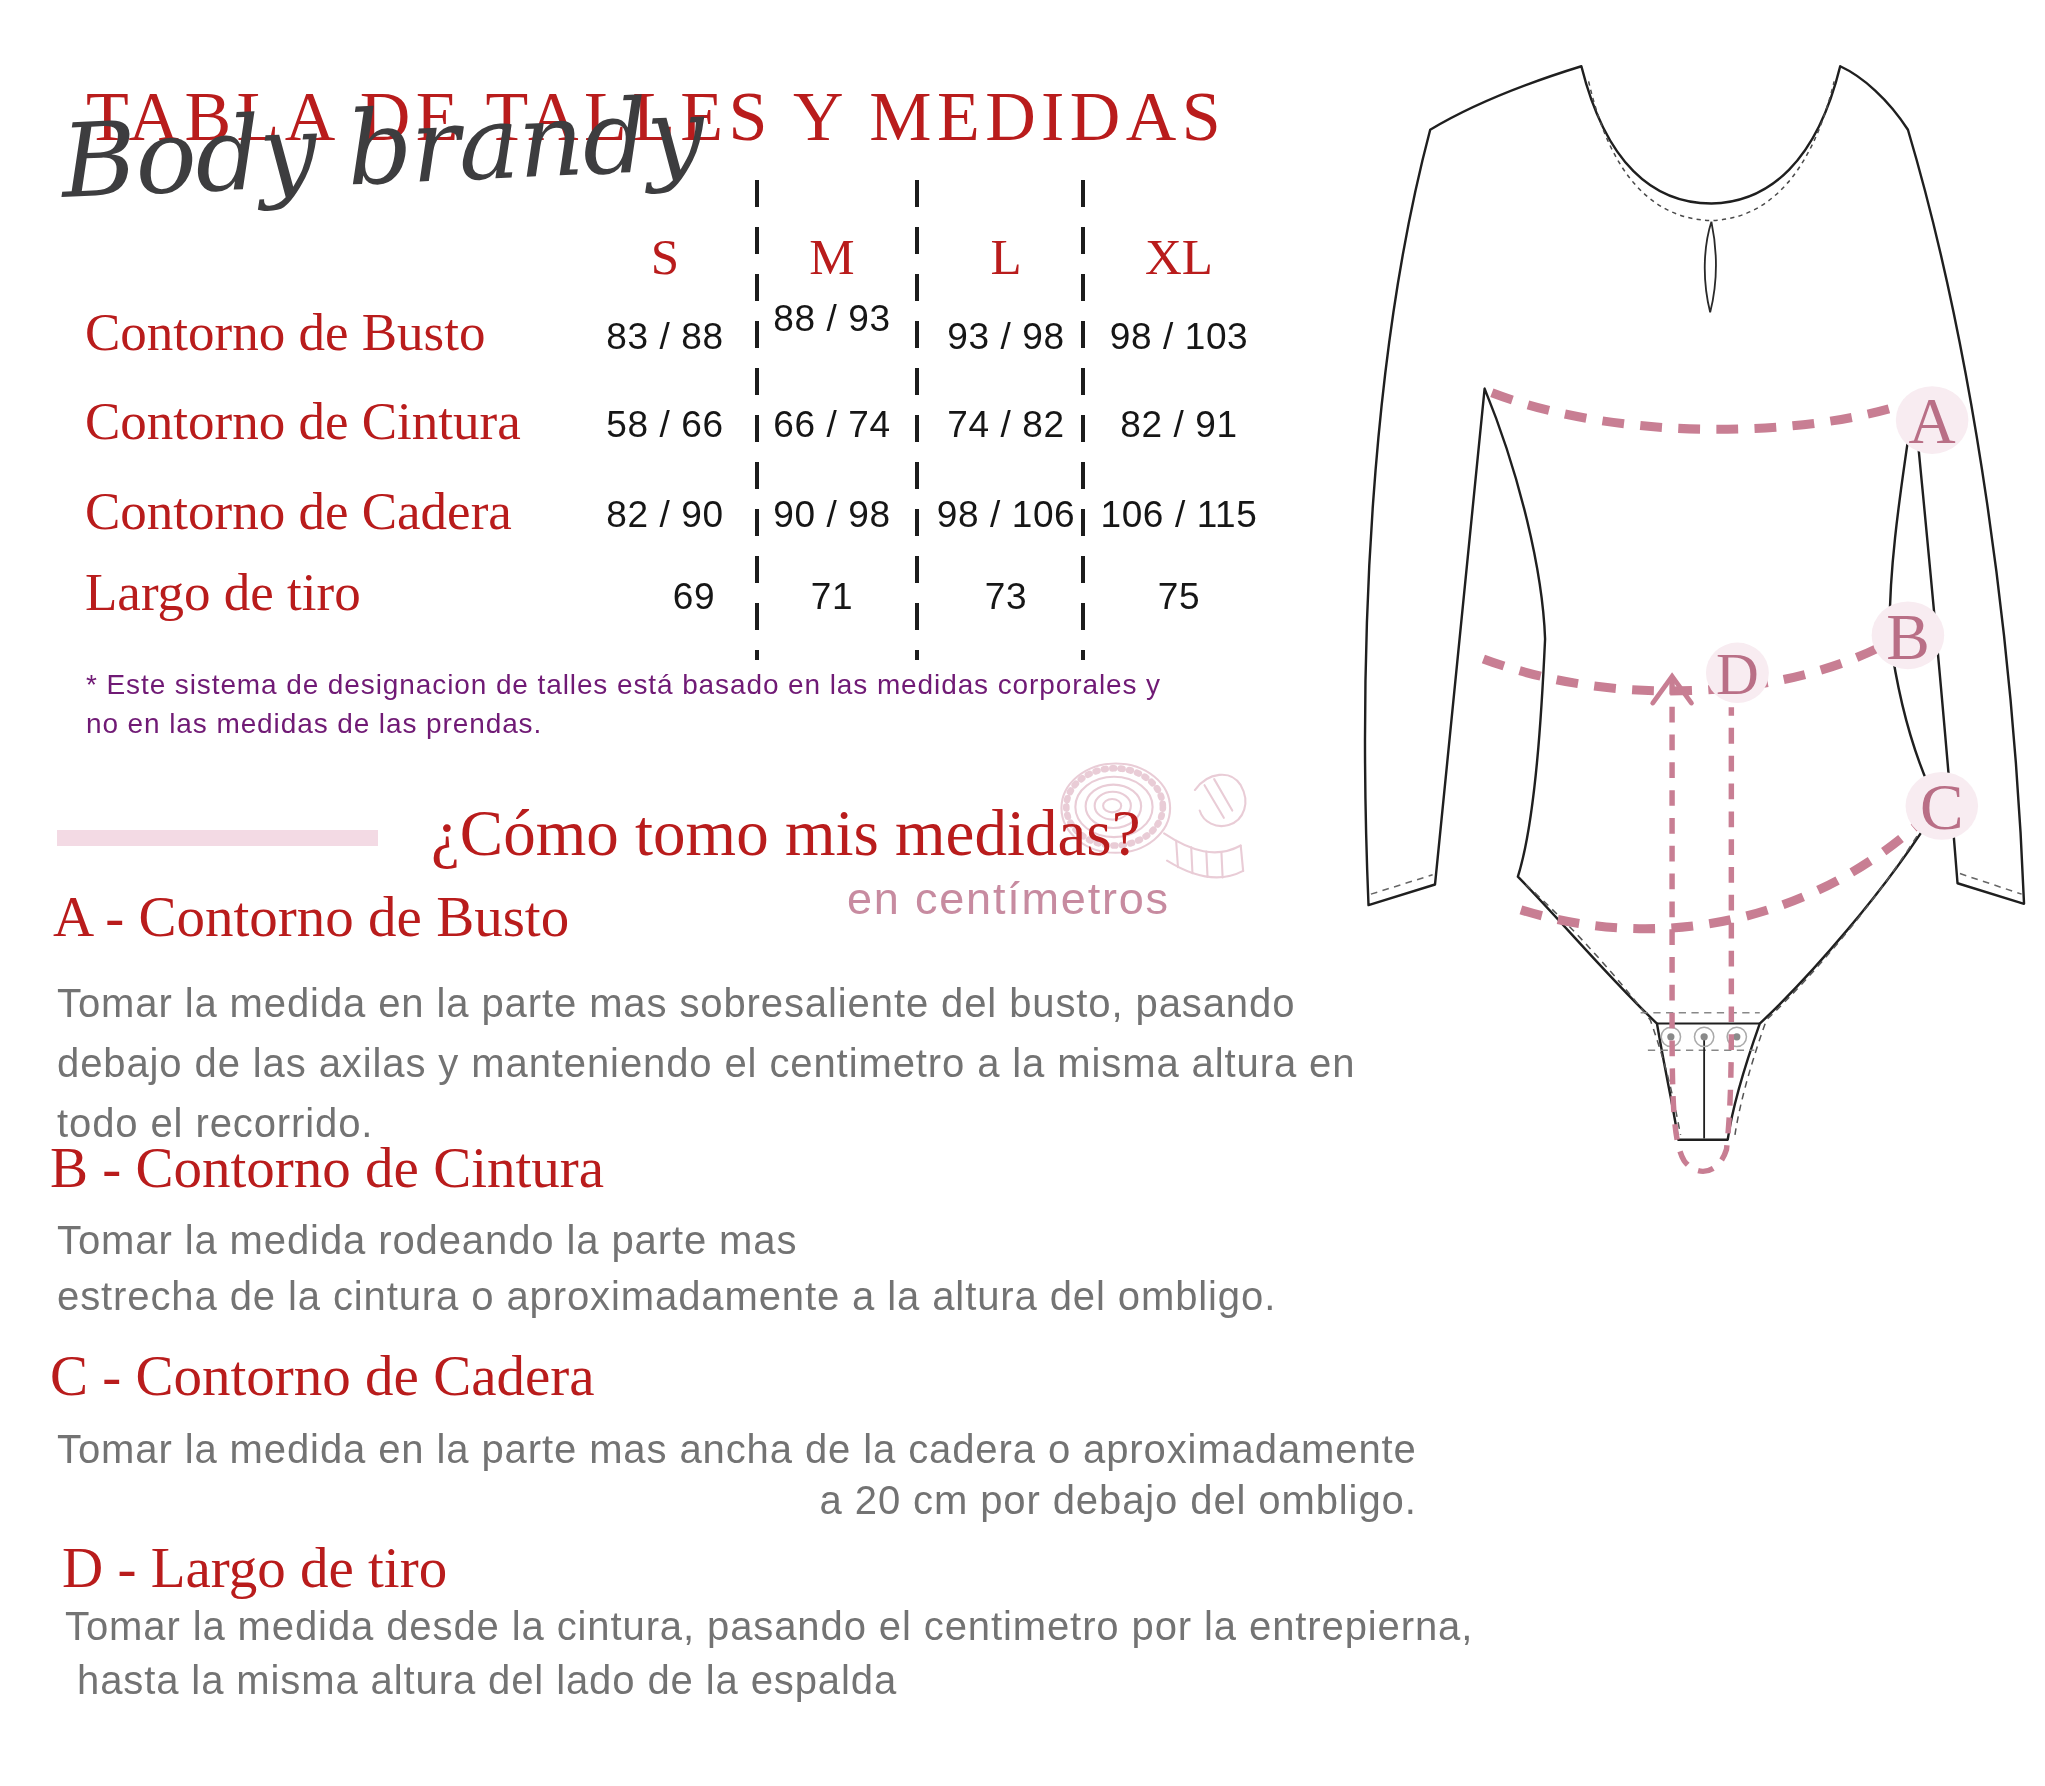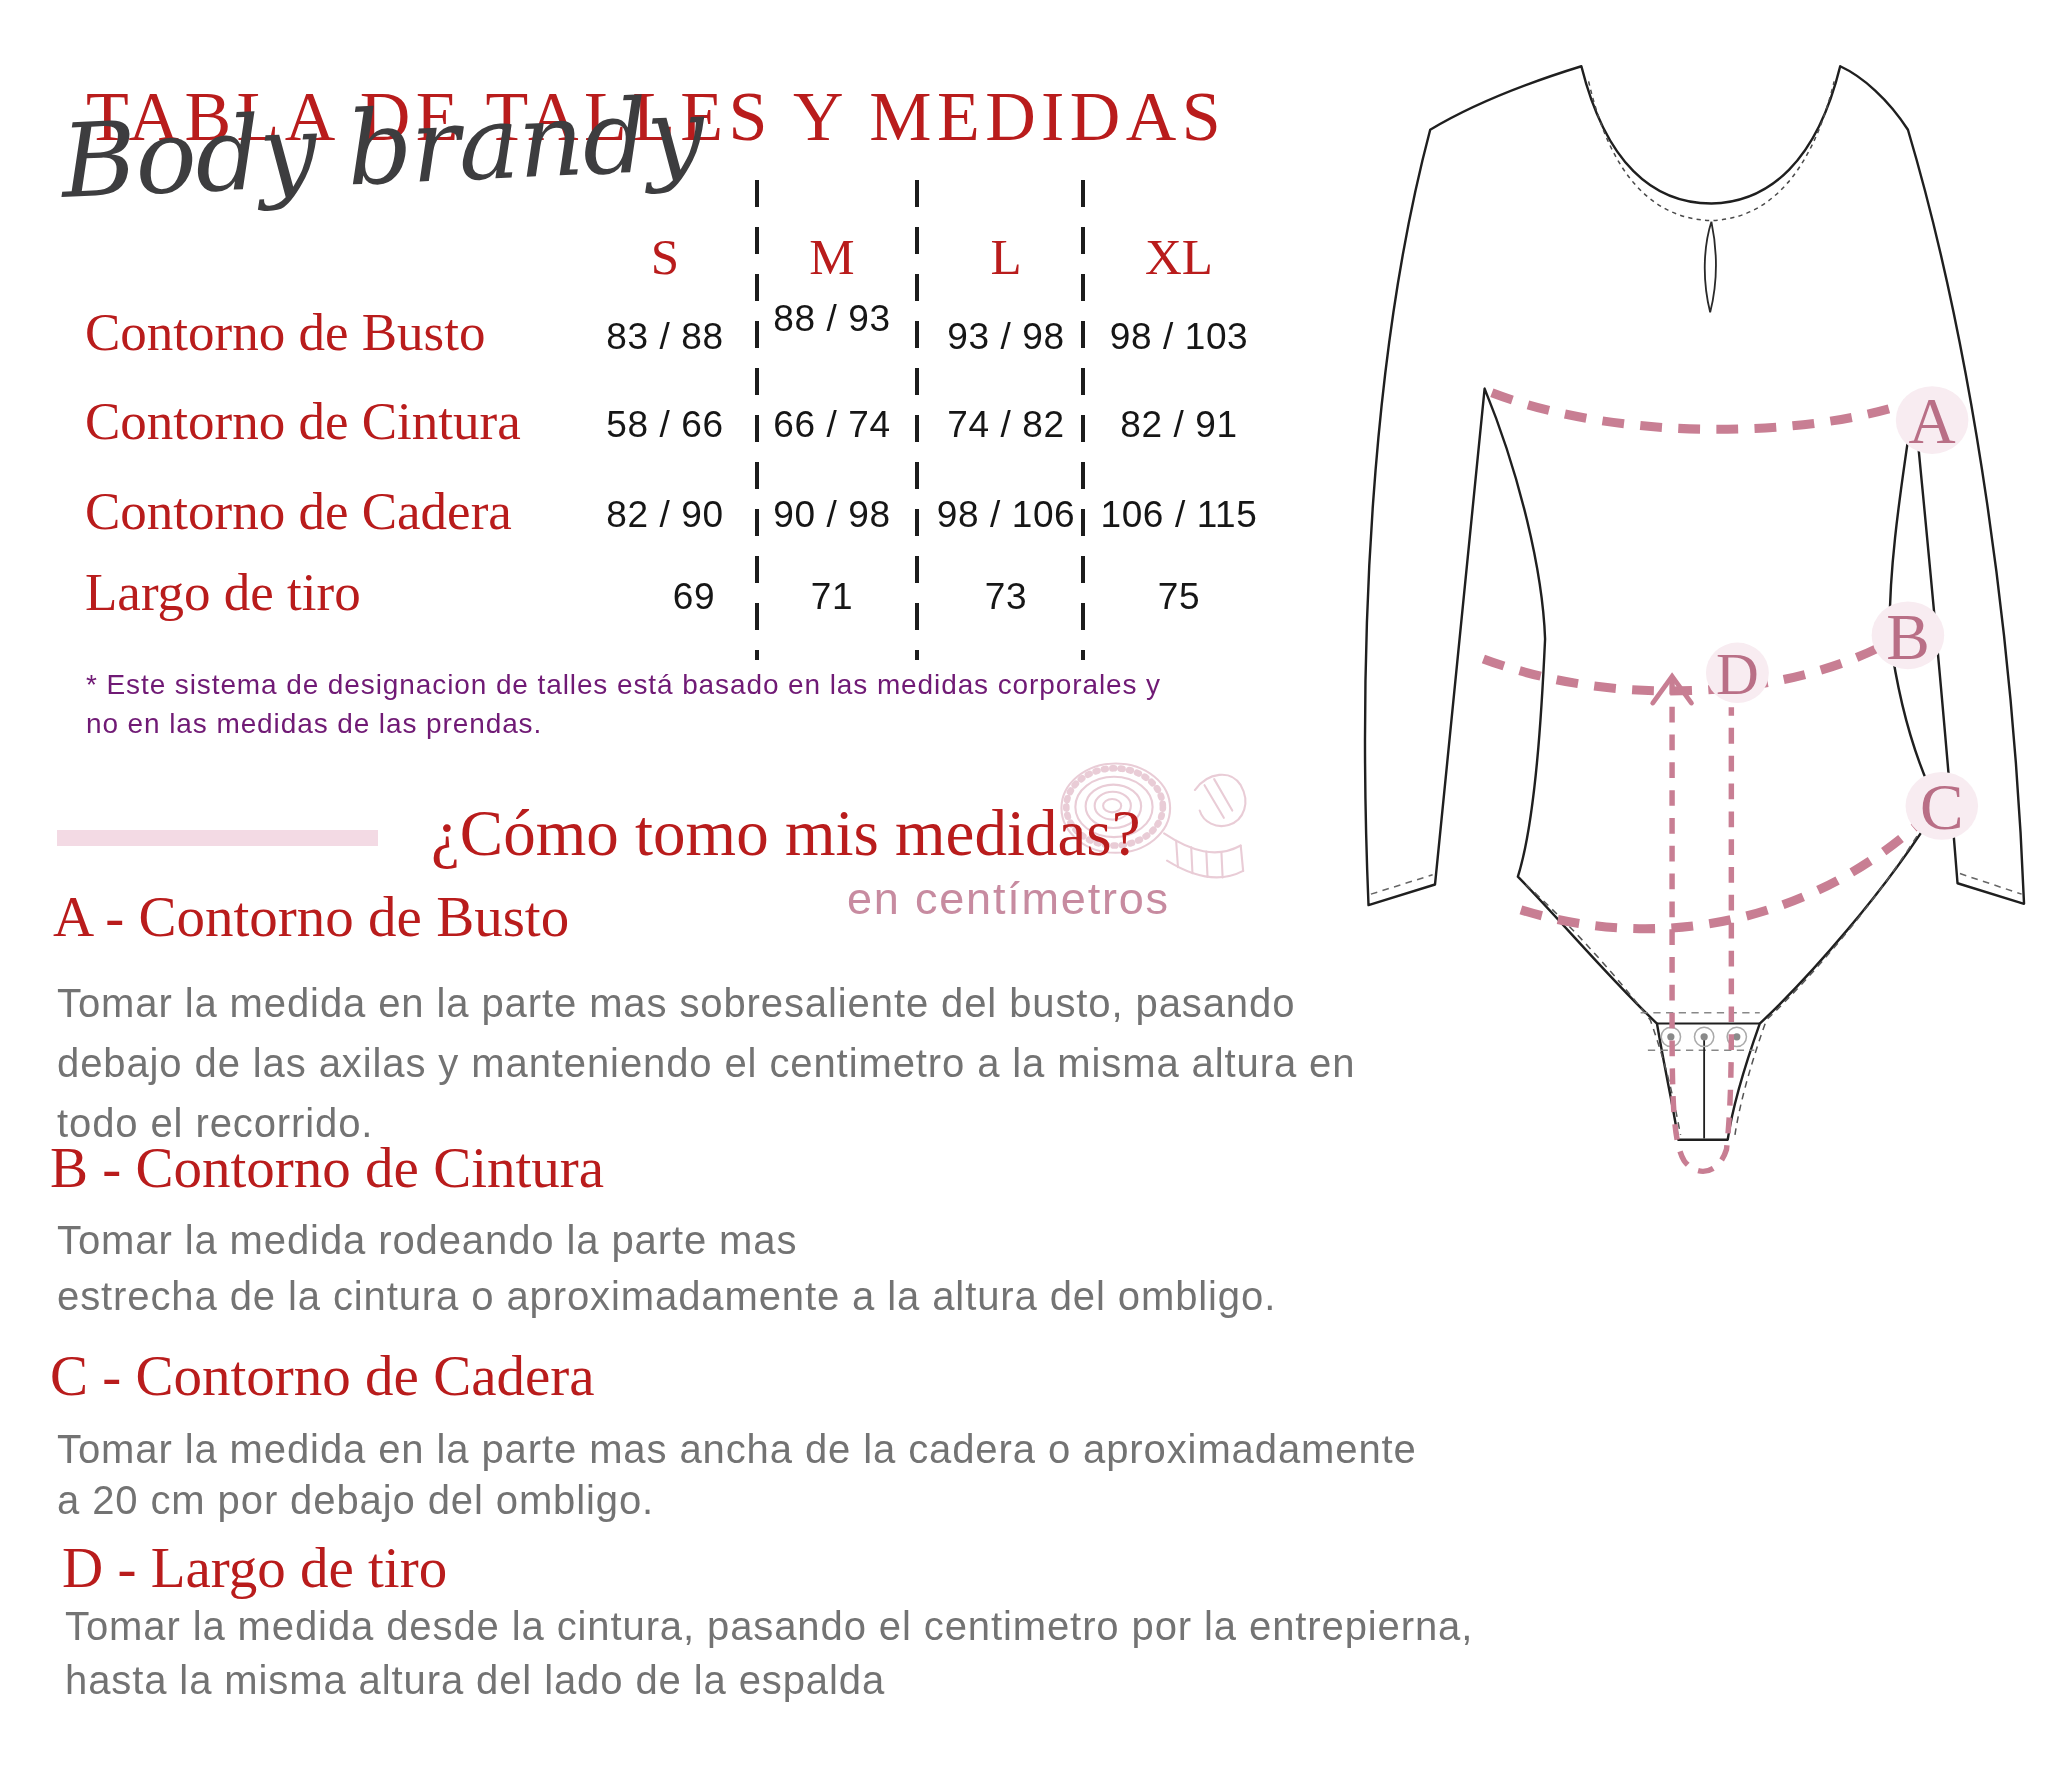--- a/index.html
+++ b/index.html
@@ -117,27 +117,27 @@
 
 <div class="abs sec-head serif rose" style="left:50px;top:1135px;">B - Contorno de Cintura</div>
 <div class="abs" style="left:57px;top:1218px;">
   <div class="para-line sans" style="height:56px;">Tomar la medida rodeando la parte mas</div>
   <div class="para-line sans" style="height:56px;">estrecha de la cintura o aproximadamente a la altura del ombligo.</div>
 </div>
 
 <div class="abs sec-head serif rose" style="left:50px;top:1343px;">C - Contorno de Cadera</div>
 <div class="abs" style="left:57px;top:1427px;">
   <div class="para-line sans" style="height:51px;">Tomar la medida en la parte mas ancha de la cadera o aproximadamente</div>
-  <div class="para-line sans" style="height:51px;">a 20 cm por debajo del ombligo.</div>
+  <div class="para-line sans" style="height:51px;text-align:right;">a 20 cm por debajo del ombligo.</div>
 </div>
 
 <div class="abs sec-head serif rose" style="left:62px;top:1535px;">D - Largo de tiro</div>
 <div class="abs" style="left:65px;top:1604px;">
   <div class="para-line sans" style="height:54px;">Tomar la medida desde la cintura, pasando el centimetro por la entrepierna,</div>
-  <div class="para-line sans" style="height:54px;">hasta la misma altura del lado de la espalda</div>
+  <div class="para-line sans" style="height:54px;margin-left:12px;">hasta la misma altura del lado de la espalda</div>
 </div>
 
 <svg class="abs" style="left:1279px;top:39px;z-index:2;" width="765" height="1137" viewBox="0 0 1265 1880">
 
   <path d="M 250 150
            C 330 102 432 66 500 45
            C 540 205 618 272 715 272
            C 812 270 890 200 928 45
            C 965 62 1008 100 1040 150
            C 1150 520 1215 1000 1232 1430

